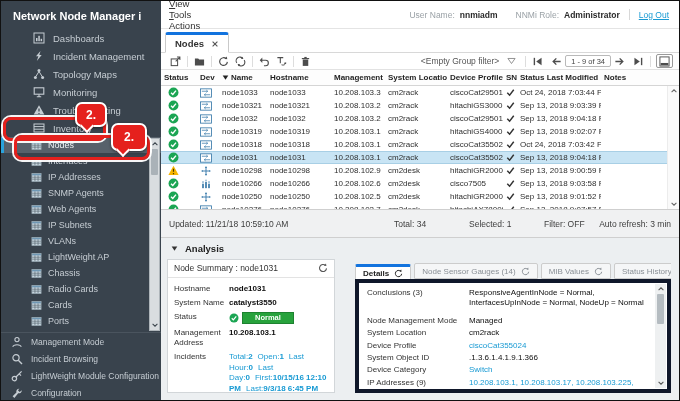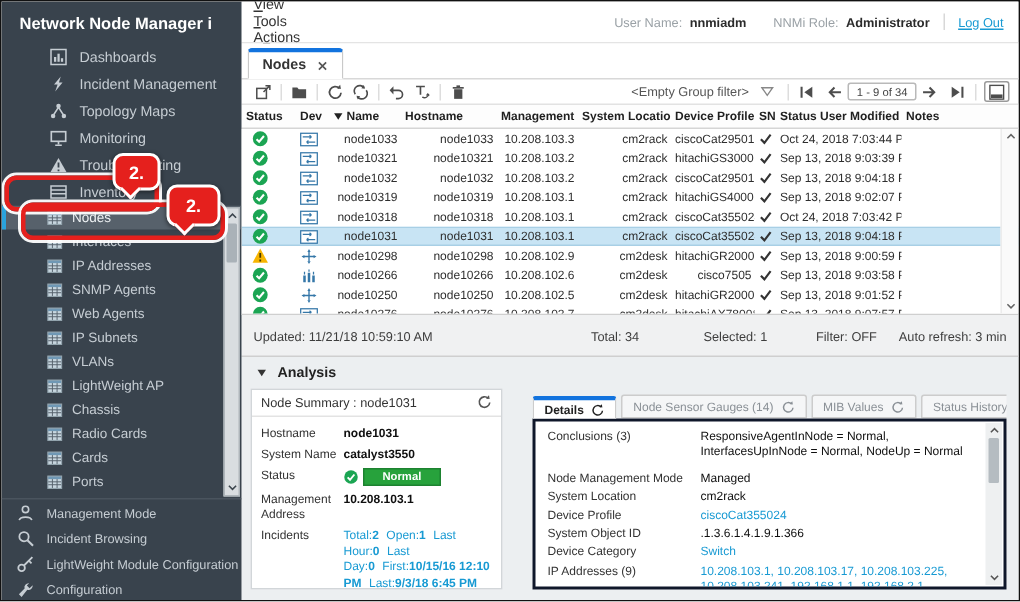--- a/index.html
+++ b/index.html
@@ -60,21 +60,21 @@
   .nav-group { display:flex; align-items:center; gap:2px; }
   .pag-box { border:1px solid #b9b9b9; border-radius:2px; height:12px; line-height:11px; padding:0 5px; font-size:7.5px; color:#444; background:#fff; }
   .tb-btn { border:1px solid #9a9a9a; border-radius:2px; width:17px; height:14px; display:flex; align-items:center; justify-content:center; color:#4d4d4d; cursor:pointer; margin-left:2px; }
   .tb-btn svg { width:11px; height:11px; }
 
   .grid-header, .row { display:grid; grid-template-columns:36px 22px 48px 64px 54px 62px 56px 14px 84px 1fr; padding-right:12px; }
   .grid-header { height:16px; align-items:center; font-size:8px; font-weight:bold; color:#1f1f1f; background:#fdfdfd; border-bottom:1px solid #d5d5d5; }
   .gh-cell { padding:0 2px 0 3px; white-space:nowrap; overflow:hidden; display:flex; align-items:center; gap:2px; }
   .gh-cell .icon { width:7px; height:7px; flex-shrink:0; }
   .rows-wrap { position:relative; height:124px; overflow:hidden; border-bottom:1px solid #cfcfcf; }
-  .row { height:13px; align-items:center; font-size:8px; color:#2e2e2e; background:#fff; cursor:pointer;text-align:right; }
+  .row { height:13px; align-items:center; font-size:8px; color:#2e2e2e; background:#fff; cursor:pointer; }
   .row.selected { background:#c8e4f4; box-shadow:inset 0 1px 0 #a8cfe5, inset 0 -1px 0 #a8cfe5; }
   .cell { padding:0 2px 0 3px; white-space:nowrap; overflow:hidden; }
   .cell.c-icon { display:flex; align-items:center; }
   .cell .icon { width:11px; height:11px; }
   .cell .dev-icon { width:12px; height:10px; }
   .cell .chk { width:9px; height:9px; }
   .cell.c-status { padding-left:7px; }
   .rows-scroll { position:absolute; right:0; top:0; bottom:0; width:12px; background:#fafafa; border-left:1px solid #ececec; display:flex; flex-direction:column; align-items:center; justify-content:space-between; padding:1px 0; color:#666; }
   .rows-scroll .icon { width:8px; height:8px; cursor:pointer; }
 
@@ -102,21 +102,21 @@
   .inc .inc-seg { margin-right:5px; cursor:pointer; }
 
   .mid-chevron { width:12px; flex-shrink:0; display:flex; align-items:flex-start; justify-content:center; padding-top:5px; color:#8a8a8a; }
   .mid-chevron .icon { width:9px; height:9px; cursor:pointer; }
 
   .details-card { flex:1; min-width:0; display:flex; flex-direction:column; }
   .tabs-row { height:20px; display:flex; align-items:flex-end; gap:3px; flex-shrink:0; overflow:hidden; }
   .dtab { height:16px; display:flex; align-items:center; gap:5px; padding:0 7px; font-size:8px; border:1px solid #ccc; border-radius:2px 2px 0 0; background:#f5f6f7; color:#8a9096; white-space:nowrap; cursor:pointer; }
   .dtab .icon { width:9px; height:9px; }
   .dtab.active { background:#fff; border-top:3px solid #1273de; border-bottom-color:#fff; color:#222; font-weight:bold; z-index:2; margin-bottom:-1px; }
-  .details-body { flex:1; min-height:0; background:#fff; border:2px solid #0f172a; position:relative; padding:5px 16px 15px 8px; overflow:hidden; font-size:8px; }
+  .details-body { flex:1; min-height:0; background:#fff; border:4px solid #0f172a; position:relative; padding:5px 16px 15px 8px; overflow:hidden; font-size:8px; }
   .d-row { display:flex; margin-bottom:2px; line-height:1.3; }
   .d-row.d-gap { margin-bottom:7px; }
   .d-label { width:102px; flex-shrink:0; color:#333; }
   .d-value { min-width:0; }
   .d-value.bold { font-weight:normal; color:#0f0f0f; }
   .d-value.link { color:#189ad3; cursor:pointer; }
   .d-scroll { position:absolute; right:1px; top:1px; bottom:1px; width:11px; background:#eef0f1; display:flex; flex-direction:column; align-items:center; justify-content:space-between; padding:1px 0; color:#555; }
   .d-scroll .icon { width:8px; height:8px; cursor:pointer; }
   .d-scroll .thumb { width:7px; flex:0 0 30px; background:#b5bcc1; margin:1px 0; border-radius:1px; }
   .d-scroll .track { flex:1; }
@@ -567,21 +567,21 @@
         <div class="gh-cell">
           <span>System Location</span>
         </div>
         <div class="gh-cell">
           <span>Device Profile</span>
         </div>
         <div class="gh-cell">
           <span>SNMP</span>
         </div>
         <div class="gh-cell">
-          <span>Status User Modified</span>
+          <span>Status Last Modified</span>
         </div>
         <div class="gh-cell">
           <span>Notes</span>
         </div>
       </div>
 
     <div class="rows-wrap">
       <div class="rows">
           <div class="row">
             <div class="cell c-icon c-status">

